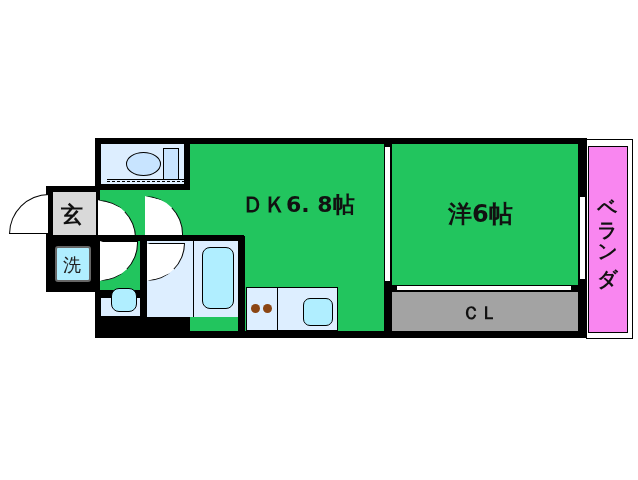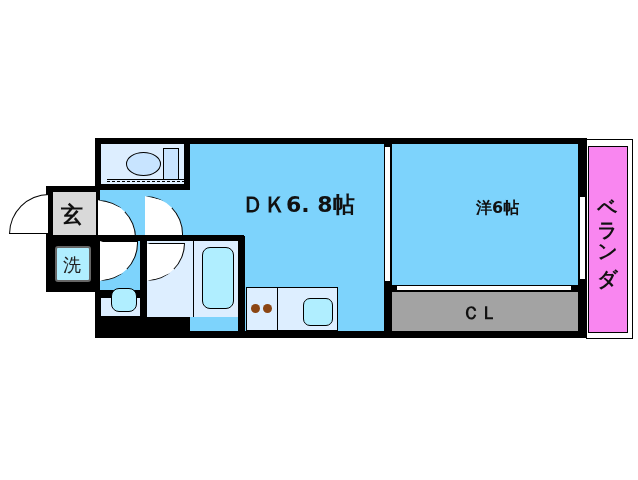--- a/index.html
+++ b/index.html
@@ -1,19 +1,19 @@
 <!DOCTYPE html>
 <html><head>
 <meta charset="utf-8">
 <style>
   html,body{margin:0;padding:0;background:#ffffff;}
   body{width:638px;height:480px;position:relative;overflow:hidden;font-family:"DejaVu Sans",sans-serif;}
   .abs{position:absolute;box-sizing:border-box;}
   .wall{background:#000;}
-  .yellow{background:#7dd3fc;}
+  .yellow{background:#22c55e;}
   .lblue{background:#ddeeff;}
   .cyan{background:#b0eeff;}
   .orange{background:#a3a3a3;}
   .pink{background:#f986f0;}
   .gray{background:#d9d9d9;}
   .label{font-weight:bold;color:#111;white-space:nowrap;}
 </style>
 </head>
 <body>
 
@@ -28,21 +28,21 @@
 <div class="abs yellow" style="left:100px;top:190px;width:45px;height:100px;"></div>
 <div class="abs yellow" style="left:145px;top:190px;width:45px;height:45px;"></div>
 
 <div class="abs yellow" style="left:190px;top:144px;width:194px;height:187px;">
   <div class="abs label" style="left:52px;top:46px;font-size:22px;">ＤＫ6. 8帖</div>
 </div>
 
 <div class="abs" style="left:384px;top:146px;width:7px;height:136px;background:#fff;border:1px solid #000;"></div>
 
 <div class="abs yellow" style="left:392px;top:144px;width:186px;height:141px;">
-  <div class="abs label" style="left:56px;top:54px;font-size:16px;margin-left:28px;">洋6帖</div>
+  <div class="abs label" style="left:56px;top:54px;font-size:24px;">洋6帖</div>
 </div>
 
 <div class="abs" style="left:396px;top:285px;width:176px;height:6px;background:#fff;border:1px solid #000;"></div>
 
 <div class="abs orange" style="left:392px;top:292px;width:186px;height:39px;">
   <div class="abs label" style="left:70px;top:9px;font-size:18px;">ＣＬ</div>
 </div>
 
 <div class="abs" style="left:579px;top:196px;width:7px;height:84px;background:#fff;border:1px solid #000;"></div>
 

